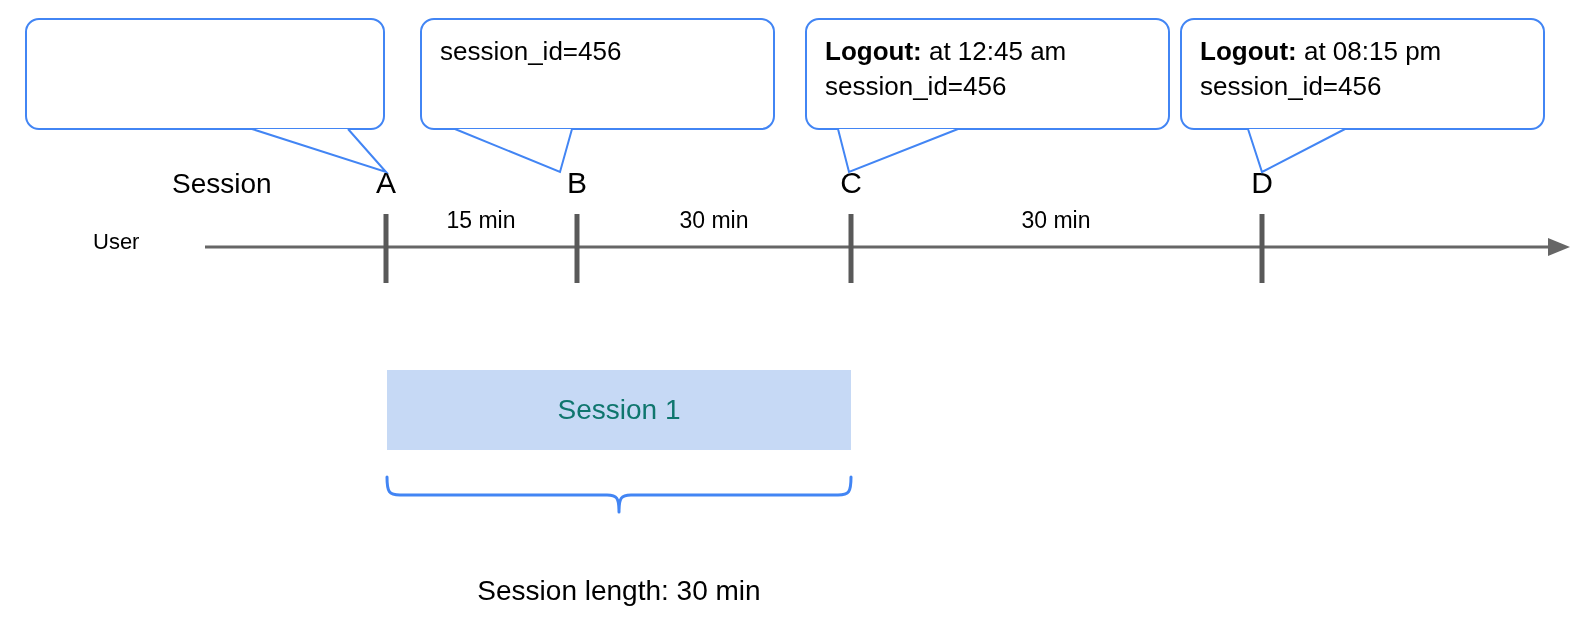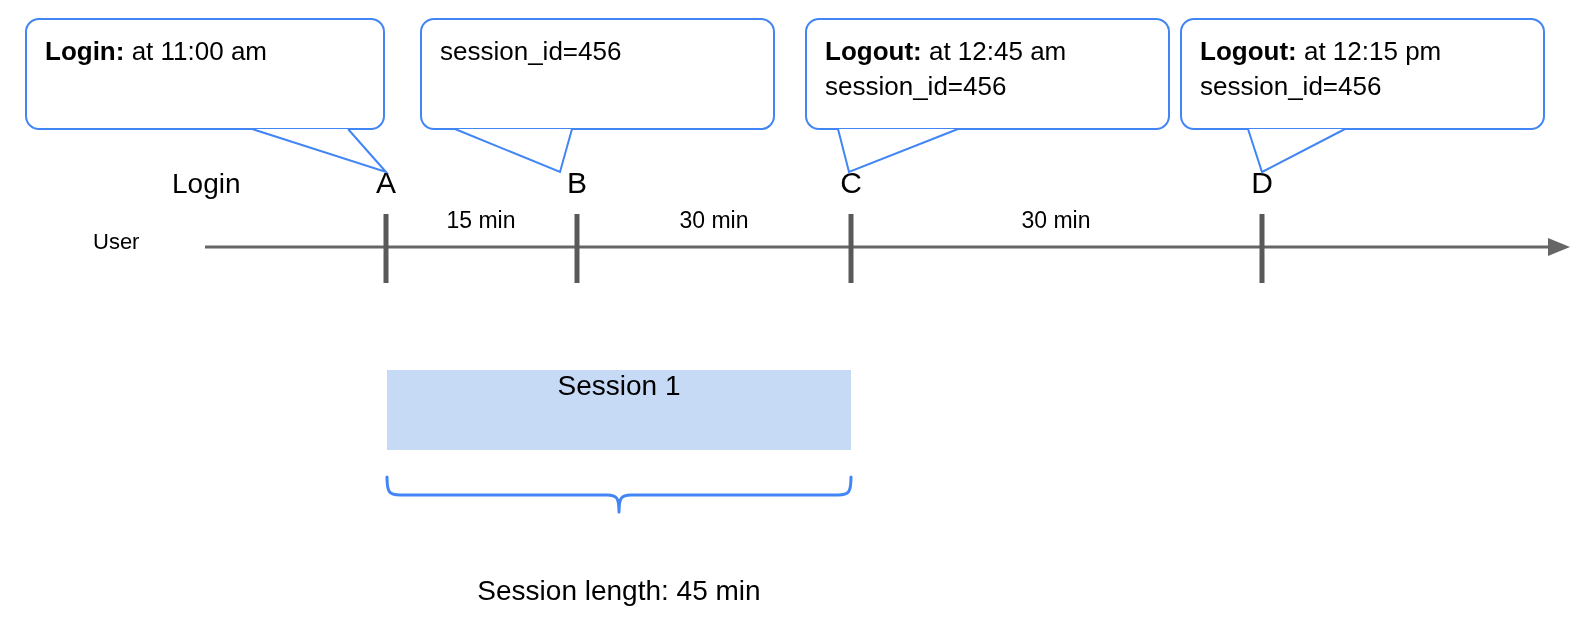--- a/index.html
+++ b/index.html
@@ -70,24 +70,24 @@
     text-align: center;
     white-space: nowrap;
     margin-top: 8px;
   }
 
   
   .session-bar {
     position: absolute;
     background: #c6d9f5;
     display: flex;
-    align-items: flex-start;
+    align-items: center;
     justify-content: center;
     font-size: 28px;
-    color: #000000;
+    color: #0f766e;
     z-index: 2;
   }
   .session-length {
     position: absolute;
     font-size: 28px;
     text-align: center;
     white-space: nowrap;
   }
 
   svg.deco {
@@ -108,44 +108,41 @@
     <path d="M 252 129 L 386 172 L 348 129" fill="#ffffff" stroke="#4285F4" stroke-width="2" stroke-linejoin="miter"></path>
 
     <path d="M 455 129 L 560 172 L 572 129" fill="#ffffff" stroke="#4285F4" stroke-width="2" stroke-linejoin="miter"></path>
 
     <path d="M 838 129 L 849 172 L 958 129" fill="#ffffff" stroke="#4285F4" stroke-width="2" stroke-linejoin="miter"></path>
 
     <path d="M 1248 129 L 1262 172 L 1345 129" fill="#ffffff" stroke="#4285F4" stroke-width="2" stroke-linejoin="miter"></path>
   </svg>
 
   <div class="callout" style="left:25px; top:18px; width:360px; height:112px;">
-    <div class="line">
-      <span class="evt">Login:</span><span> at 11:00 am</span>
-    </div>
   </div>
 
   <div class="callout" style="left:420px; top:18px; width:355px; height:112px;">
     <div class="line">session_id=456</div>
   </div>
 
   <div class="callout" style="left:805px; top:18px; width:365px; height:112px;">
     <div class="line">
       <span class="evt">Logout:</span><span> at 12:45 am</span>
     </div>
     <div class="line">session_id=456</div>
   </div>
 
   <div class="callout" style="left:1180px; top:18px; width:365px; height:112px;">
     <div class="line">
-      <span class="evt">Logout:</span><span> at 12:15 pm</span>
+      <span class="evt">Logout:</span><span> at 08:15 pm</span>
     </div>
     <div class="line">session_id=456</div>
   </div>
 
-  <div class="row-label" style="left:172px; top:168px;">Login</div>
+  <div class="row-label" style="left:172px; top:168px;">Session</div>
 
   <div class="tick-letter" style="left:366px; top:166px;">A</div>
   <div class="tick-letter" style="left:557px; top:166px;">B</div>
   <div class="tick-letter" style="left:831px; top:166px;">C</div>
   <div class="tick-letter" style="left:1242px; top:166px;">D</div>
 
   <div class="interval-label" style="left:421px; top:199px; width:120px;">15 min</div>
   <div class="interval-label" style="left:654px; top:199px; width:120px;">30 min</div>
   <div class="interval-label" style="left:996px; top:199px; width:120px;">30 min</div>
 
@@ -170,15 +167,15 @@
   <svg class="deco" width="1574" height="630" viewBox="0 0 1574 630" style="z-index:2;">
     <path d="M 387 477
              C 387 492, 389 495, 400 495
              L 607 495
              C 617 495, 619 498, 619 512
              C 619 498, 621 495, 631 495
              L 838 495
              C 849 495, 851 492, 851 477" fill="none" stroke="#4285F4" stroke-width="3" stroke-linecap="round" stroke-linejoin="round"></path>
   </svg>
 
-  <div class="session-length" style="left:389px; top:575px; width:460px;">Session length: 45 min</div>
+  <div class="session-length" style="left:389px; top:575px; width:460px;">Session length: 30 min</div>
 
 </div>
 
 </body></html>

